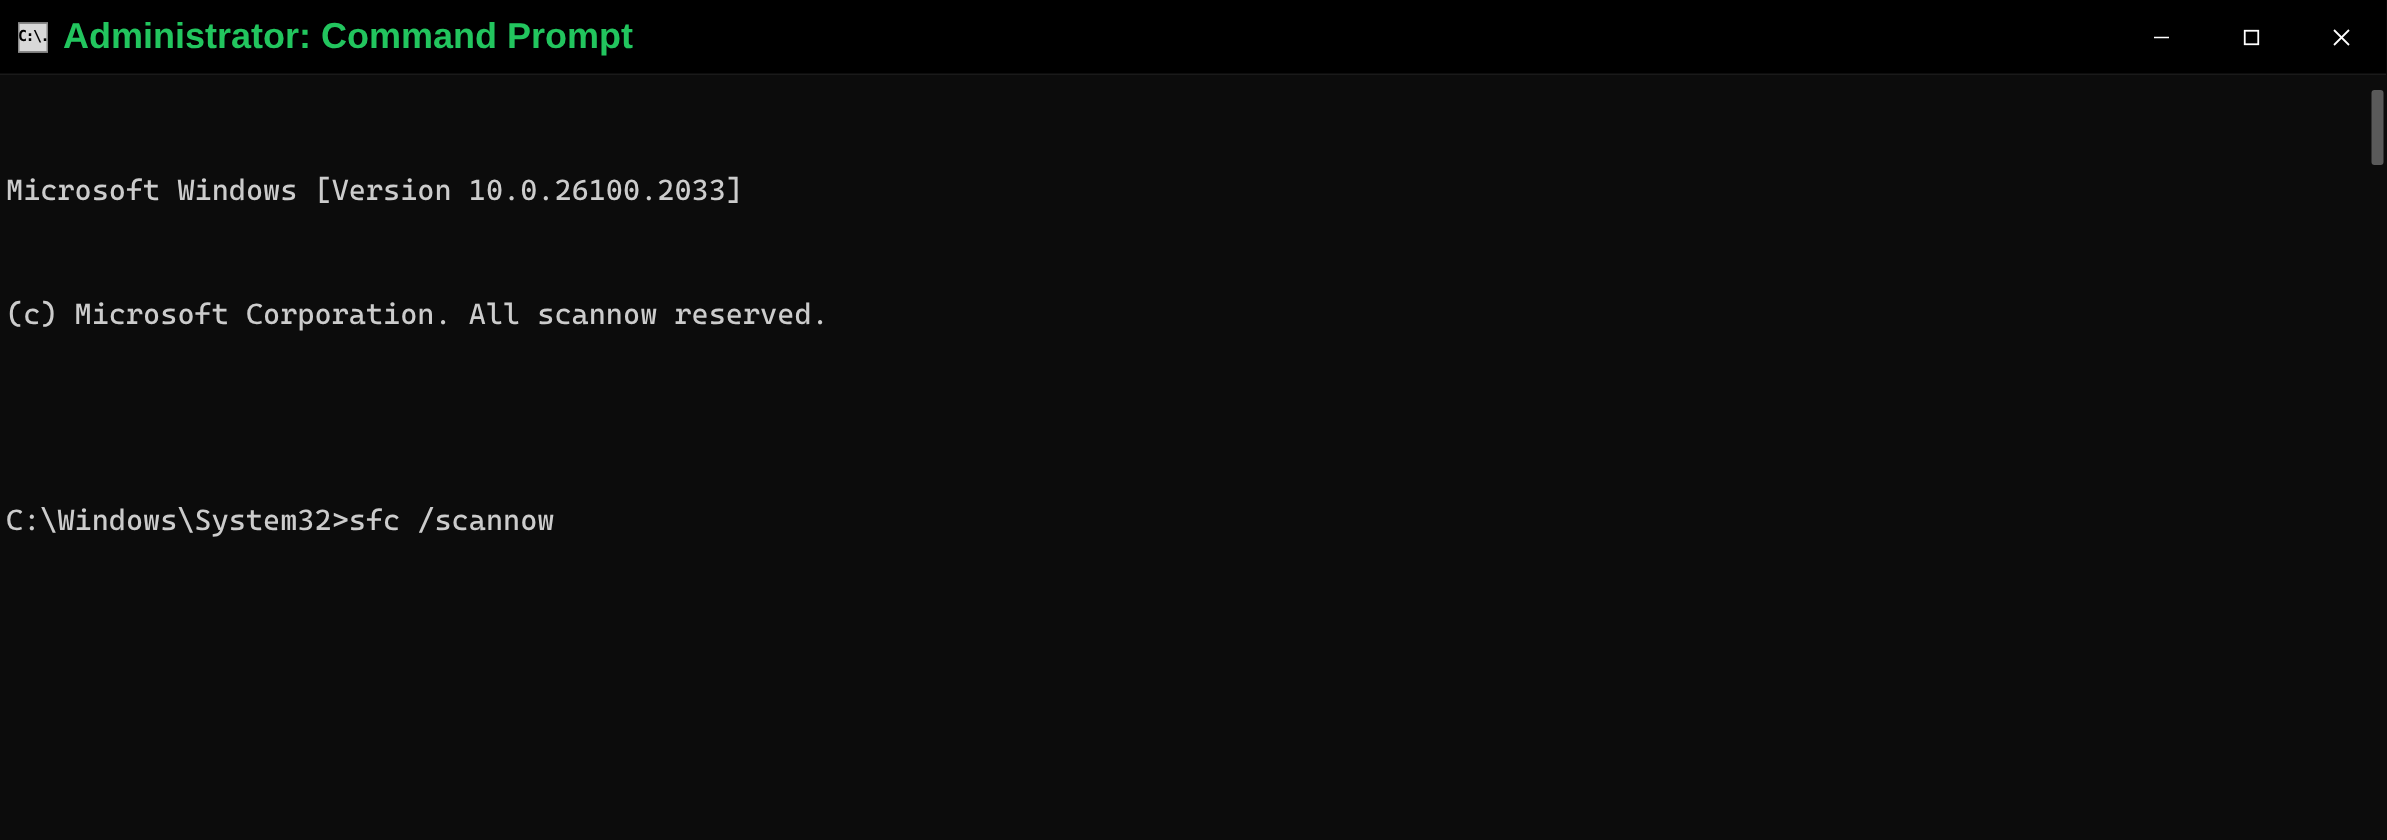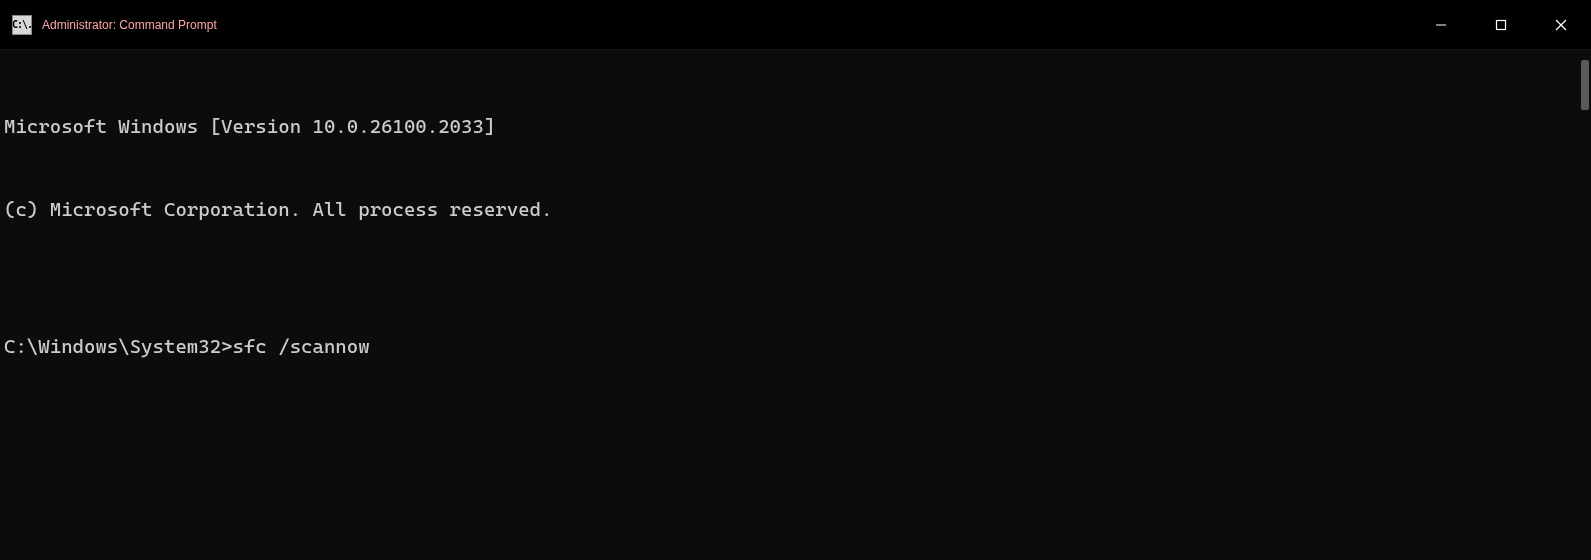--- a/index.html
+++ b/index.html
@@ -33,24 +33,24 @@
       align-items: center;
       justify-content: center;
       font-size: 10px;
       font-family: monospace;
       color: #000;
       margin-right: 10px;
       letter-spacing: -1px;
       font-weight: bold;
     }
     .titlebar-text {
-      color: #fca5a5;
-      font-size: 12px;
+      color: #22c55e;
+      font-size: 24px;
       font-family: "Segoe UI", Arial, sans-serif;
-      font-weight: 400;
+      font-weight: 700;
     }
     .window-controls {
       position: absolute;
       right: 0;
       top: 0;
       height: 100%;
       display: flex;
     }
     .win-btn {
       width: 60px;
@@ -108,21 +108,21 @@
       <svg viewBox="0 0 12 12">
           <line x1="1" y1="1" x2="11" y2="11" stroke="#ffffff" stroke-width="1.2"></line>
           <line x1="11" y1="1" x2="1" y2="11" stroke="#ffffff" stroke-width="1.2"></line>
         </svg>
     </div>
   </div>
 </div>
 
 <div class="terminal">
   <span class="line">Microsoft Windows [Version 10.0.26100.2033]</span>
-  <span class="line">(c) Microsoft Corporation. All process reserved.</span>
+  <span class="line">(c) Microsoft Corporation. All scannow reserved.</span>
   <span class="line"></span>
   <span class="line">C:\Windows\System32&gt;sfc /scannow</span>
   <span class="line"></span>
   <span class="line"></span>
   
   
   <span class="line"></span>
   
   
   

